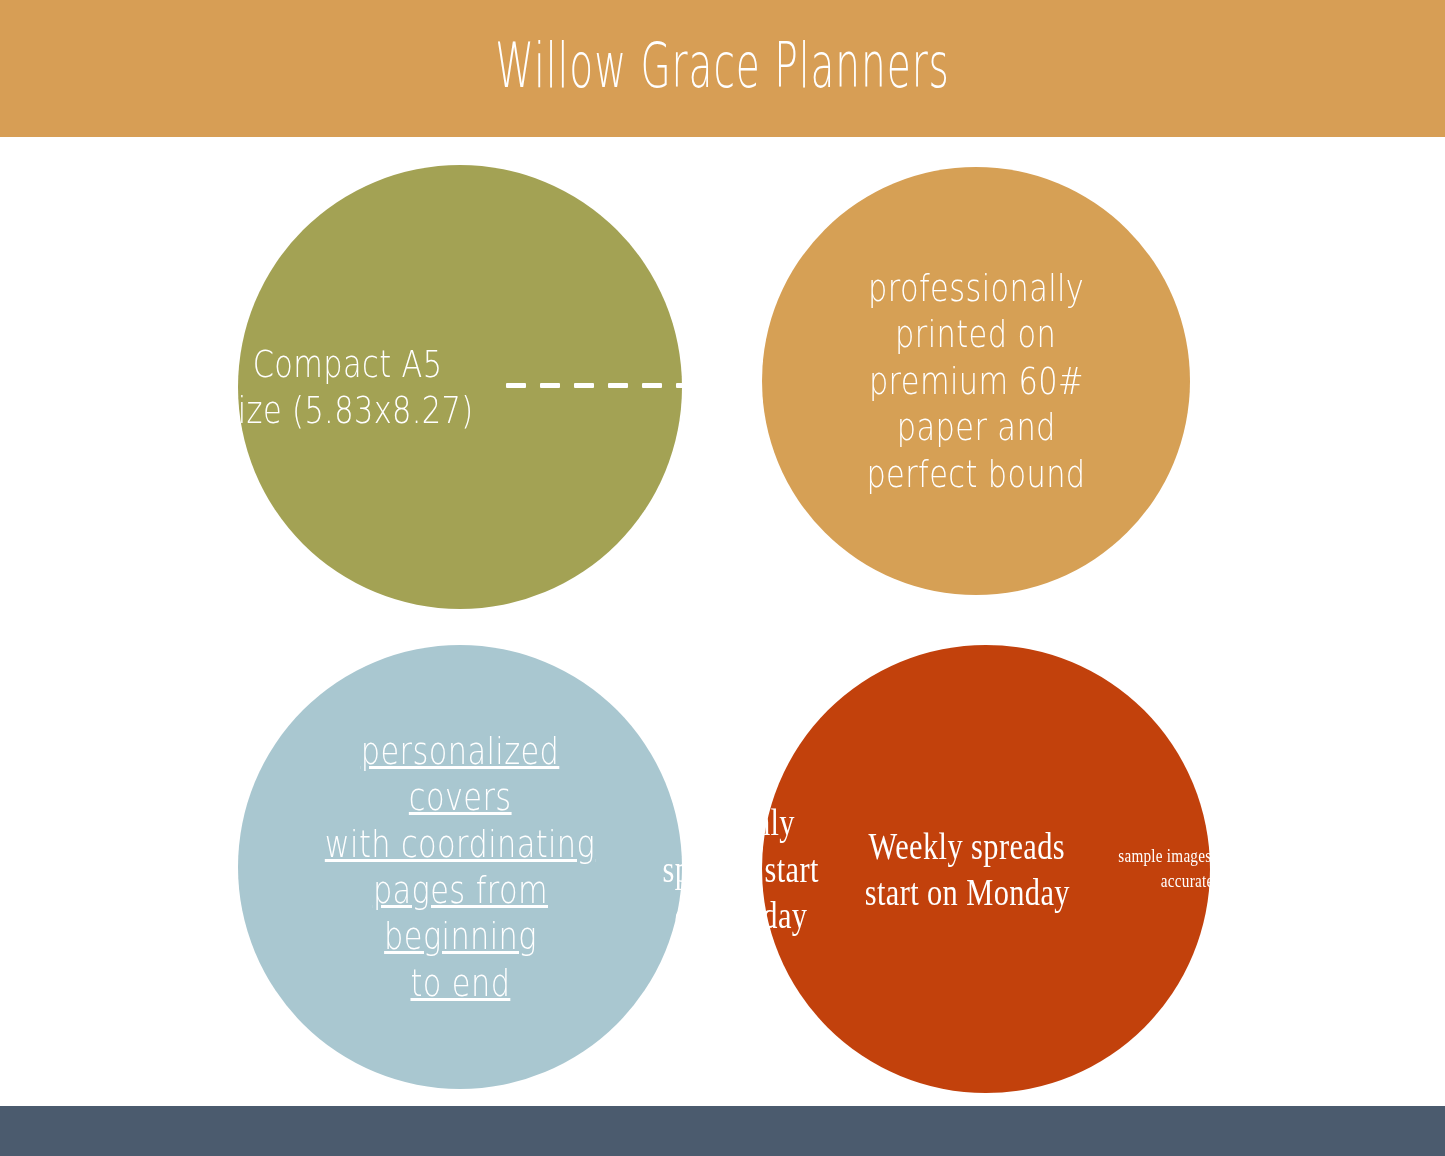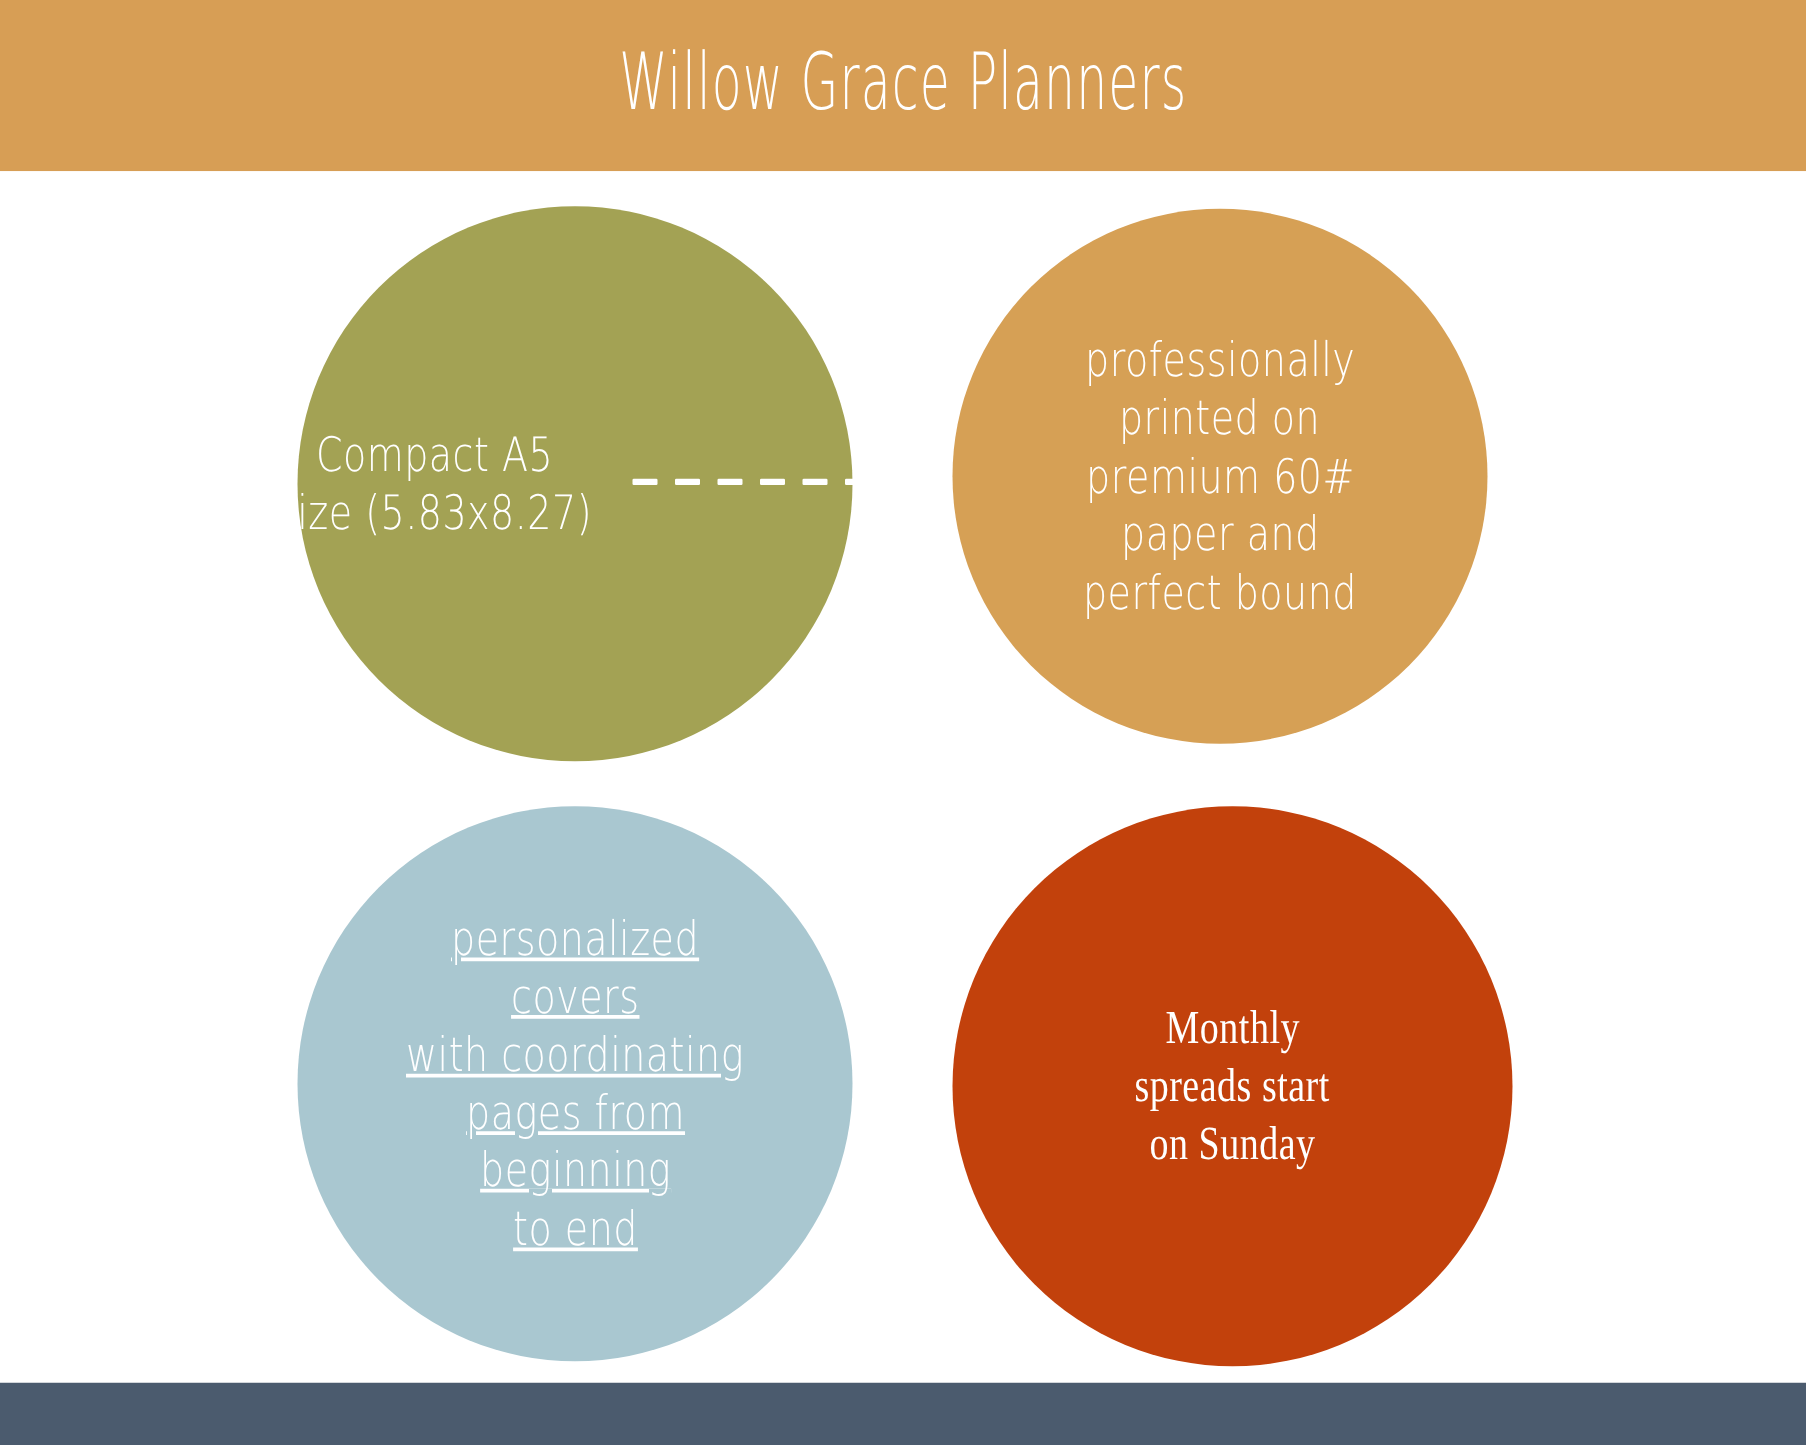--- a/index.html
+++ b/index.html
@@ -201,22 +201,30 @@
 
     <div class="circle" id="circle-spreads" style="background: #c2410c; font-family: Liberation Serif, serif;">
       <div class="block">
         <span class="line">Monthly</span>
         <span class="line">spreads start</span>
         <span class="line">on Sunday</span>
       </div>
 
       <div class="gap-med"></div>
 
+      <div class="block">
+        <span class="line">Weekly spreads</span>
+        <span class="line">start on Monday</span>
+      </div>
 
       <div class="gap-small"></div>
 
+      <div class="block">
+        <span class="foot">sample images do not display</span>
+        <span class="foot">accurate dates :)</span>
+      </div>
     </div>
 
   </div>
 
   <div class="footer-bar" style="background: rgb(75, 91, 110);"></div>
 
 </div>
 
 </body></html>

